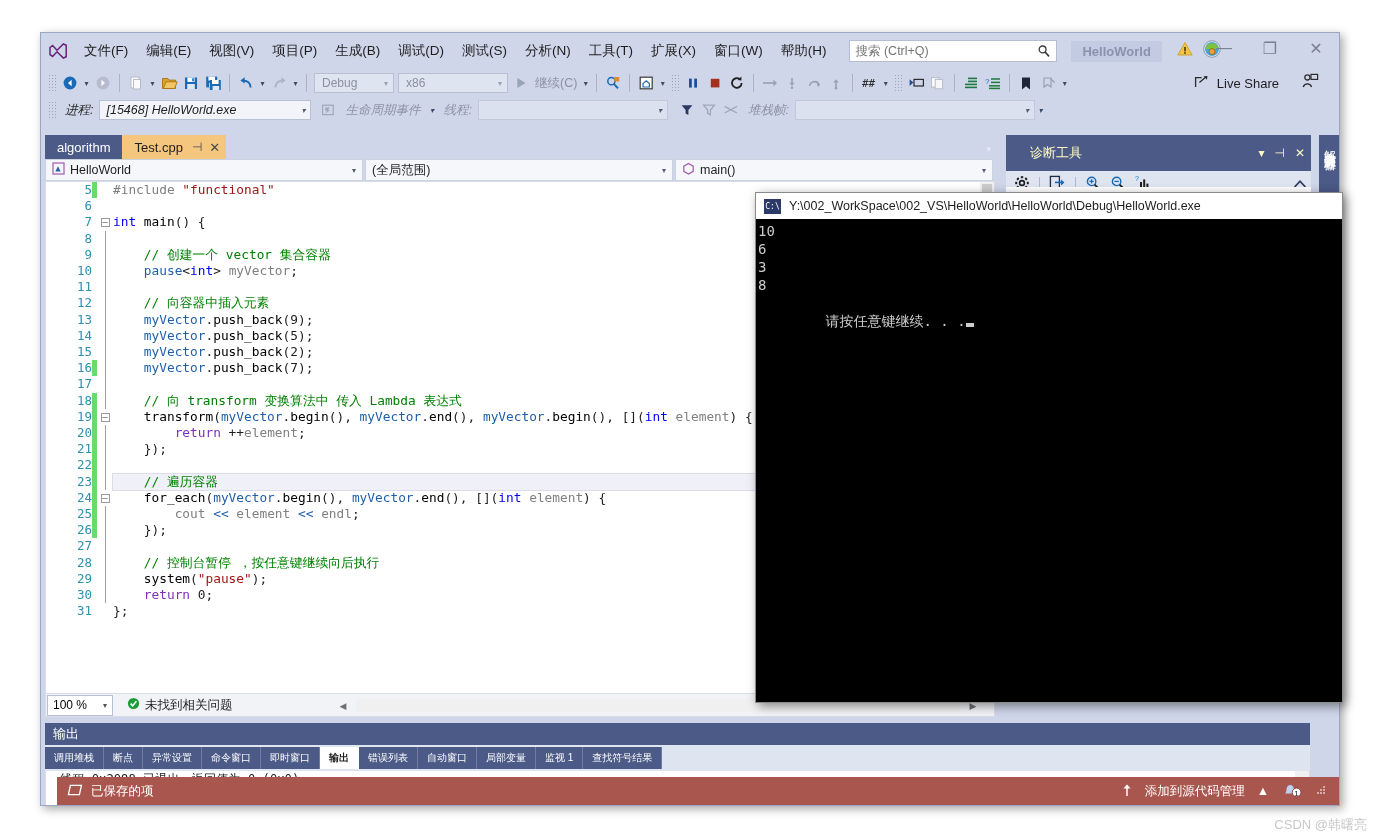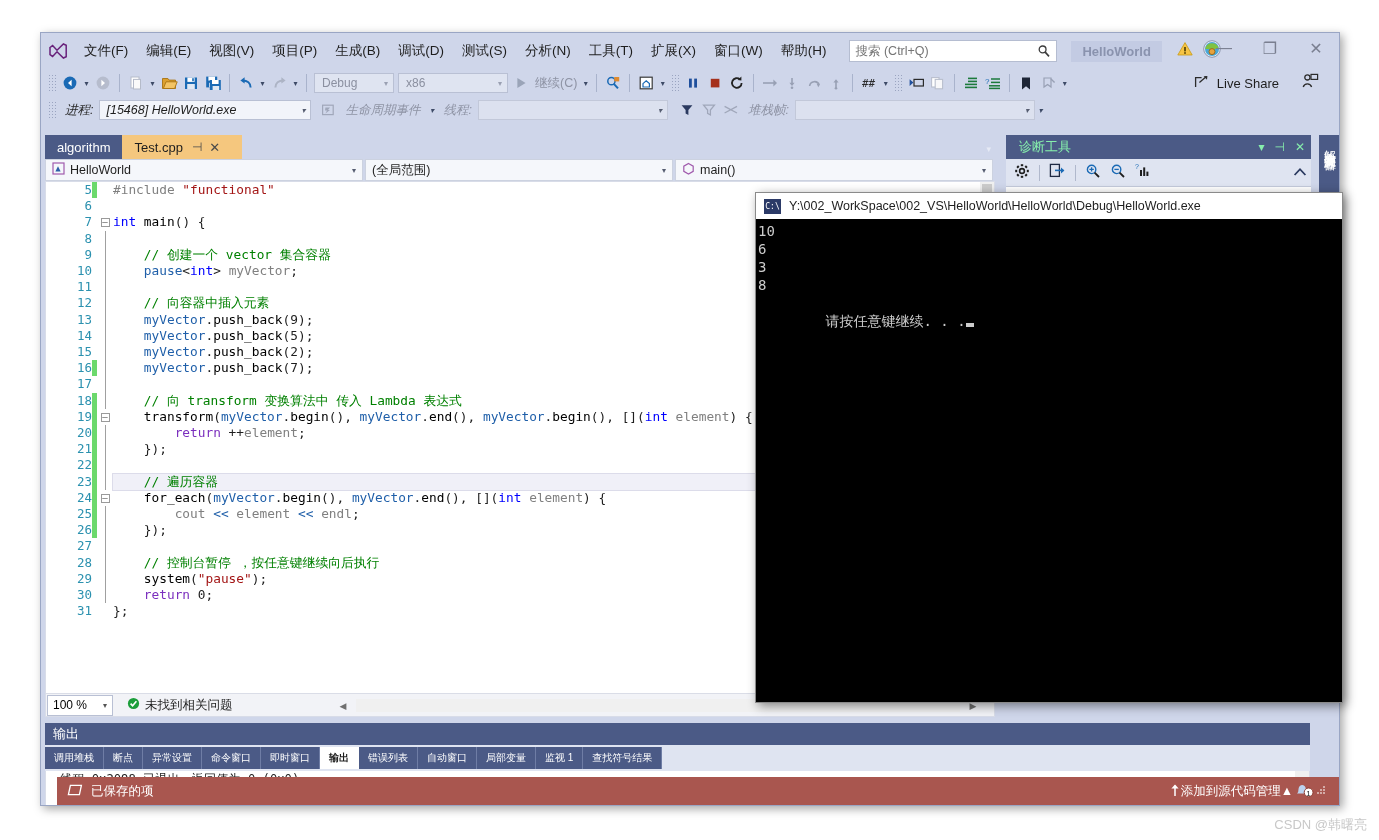--- a/index.html
+++ b/index.html
@@ -81,21 +81,21 @@
 
   
   .main { position:absolute; left:0; top:102px; right:0; bottom:0; }
 
   
   .tabrow { position:absolute; left:4px; top:0; width:950px; height:24px; display:flex; align-items:flex-end; }
   .tab {
     height:24px; padding:0 12px; font-size:13px; display:flex; align-items:center;
     background:#4b5a86; color:#fff; cursor:default;
   }
-  .tab.active { background:#f5c77e; color:#1e1e1e; padding-right:22px; }
+  .tab.active { background:#f5c77e; color:#1e1e1e; padding-right:6px; }
   .tab .pin { margin-left:9px; font-size:12px; color:#4a4a4a; }
   .tab .close { margin-left:7px; font-size:13px; color:#4a4a4a; }
   .tabrow-caret { position:absolute; right:4px; bottom:5px; font-size:9px; color:#e6eaf5; }
 
   
   .navbar-row { position:absolute; left:4px; top:24px; width:950px; height:22px; display:flex; }
   .nav-combo {
     height:22px; background:#f5f7fb; border:1px solid #ccd2e0; font-size:12.5px;
     display:flex; align-items:center; padding-left:6px; position:relative; color:#1e1e1e;
     margin-right:2px;
@@ -172,26 +172,26 @@
   
   .btabs { position:absolute; left:4px; bottom:36px; height:22px; display:flex; }
   .btab { padding:0 9px; height:22px; display:flex; align-items:center; font-size:10px;
           background:#4b5a86; color:#fff; border-right:1px solid #6f7da5; cursor:default; }
   .btab.active { background:#fff; color:#1e1e1e; font-weight:bold; border-right-color:#fff; }
 
   
   .statusbar { position:absolute; left:16px; right:0; bottom:0; height:28px; background:#a9564f;
                display:flex; align-items:center; color:#fff; font-size:12.5px; }
   .sb-left { display:flex; align-items:center; padding-left:10px; gap:8px; }
-  .sb-right { position:absolute; right:12px; display:flex; align-items:center; gap:0; }
+  .sb-right { position:absolute; right:12px; display:flex; align-items:center; gap:12px; }
 
   
   .diag { position:absolute; left:965px; top:0; width:305px; bottom:160px; background:#cfd6ea; }
-  .diag-title { height:24px; display:flex; align-items:center; color:#86efac; background:#4b5a86;
-                font-size:13px; padding-left:13px; position:relative; }
+  .diag-title { height:36px; display:flex; align-items:center; color:#fef9c3; background:#4b5a86;
+                font-size:13px; padding-left:24px; position:relative; }
   .diag-title .tools { position:absolute; right:6px; display:flex; gap:10px; align-items:center; font-size:12px; }
   .diag-tools { height:28px; background:#dfe4f1; display:flex; align-items:center;
                 padding-left:8px; gap:9px; border-bottom:1px solid #c3c9da; }
   .diag-body { position:absolute; left:0; right:0; top:52px; bottom:0; background:#fff; }
   .diag-sep { width:1px; height:16px; background:#b0b8cc; }
 
   
   .vdock { position:absolute; right:0; top:0; width:20px; bottom:160px; background:#4b5a86; }
   .vdock span { position:absolute; top:6px; left:2px; writing-mode:vertical-rl;
                 color:#fff; font-size:12px; letter-spacing:1px; }

